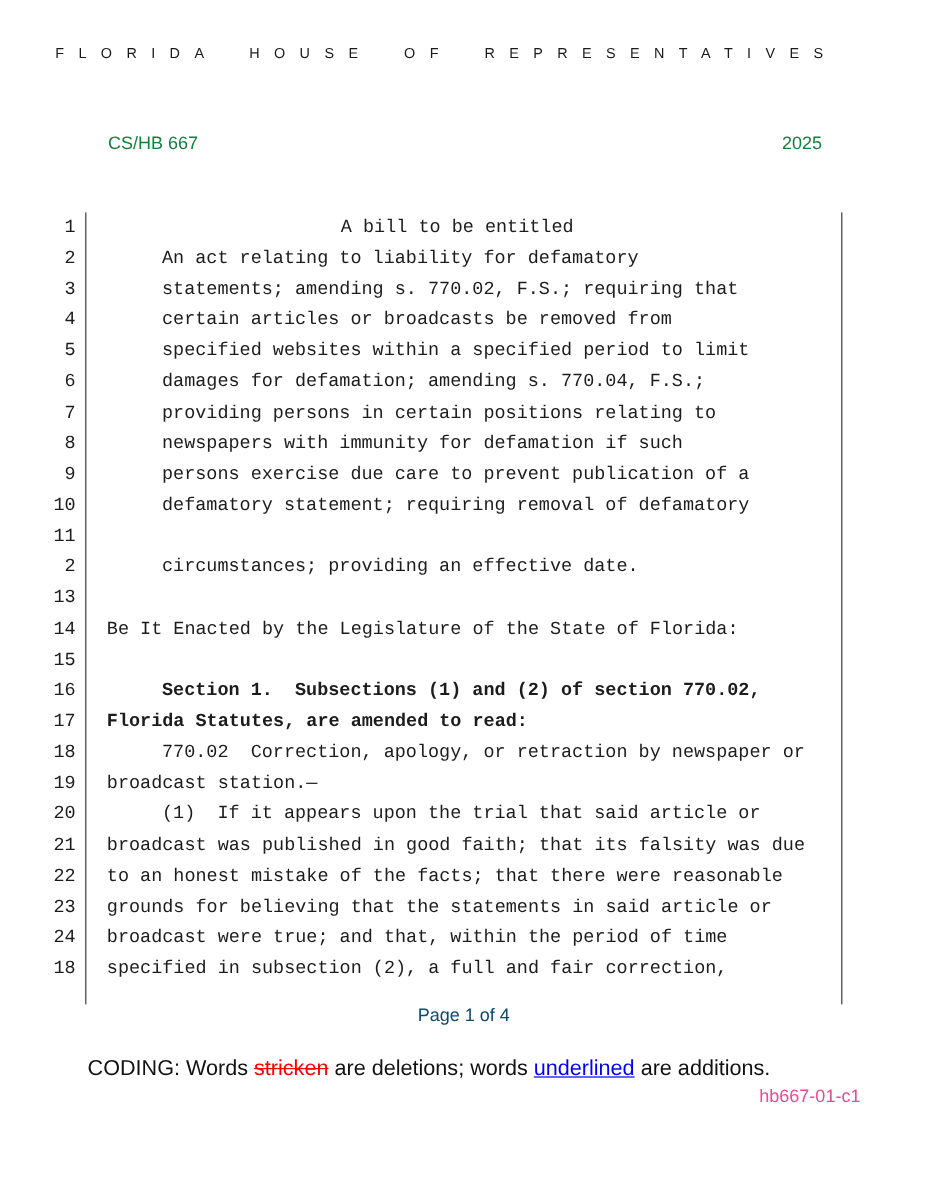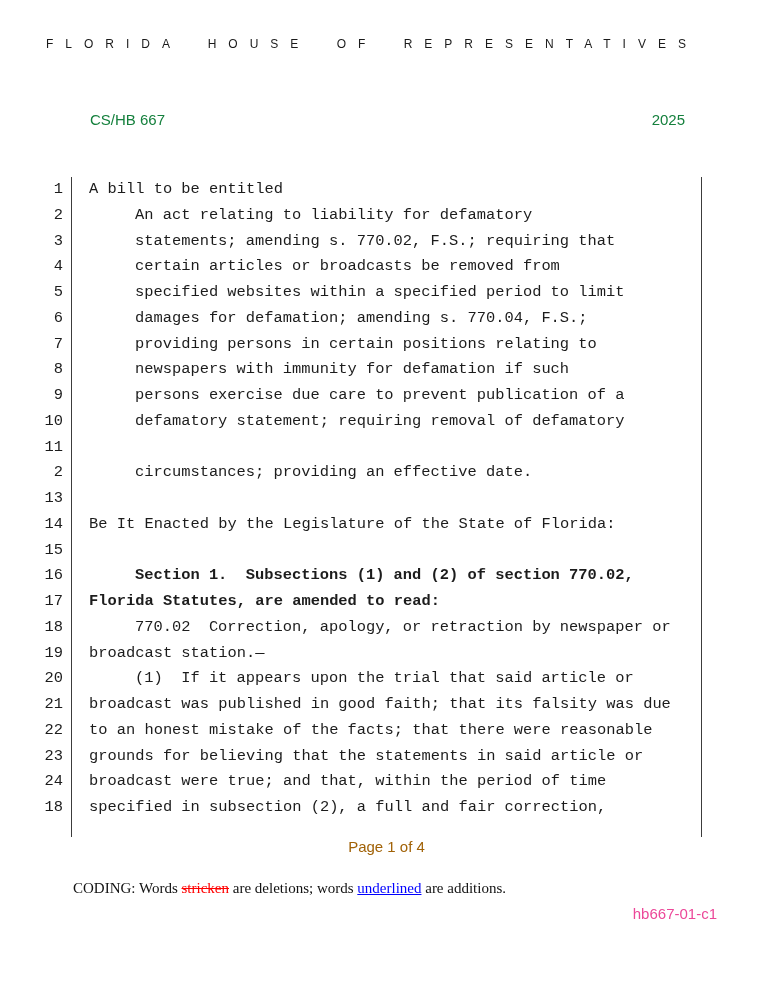--- a/index.html
+++ b/index.html
@@ -67,41 +67,40 @@
     flex: none;
     width: 63px;
     text-align: right;
   }
   .lt {
     flex: none;
     margin-left: 26px;
     width: 584px;
     white-space: pre;
   }
-  .lt.center { }
+  .lt.center { text-align: center; }
   .lt.indent { text-indent: 46px; }
   .lt.bold   { font-weight: bold; }
   
   .page-number {
     position: absolute;
     top: 838px;
     left: 0;
     width: 773px;
     text-align: center;
     font-size: 15px;
-    color: #a16207;
+    color: #0c4a6e;
   }
   .coding-line {
     position: absolute;
     top: 880px;
     left: 73px;
-    font-size: 15px;
+    font-size: 18px;
     white-space: nowrap;
     color: #111;
-    font-family: Liberation Serif, serif;
   }
   .stricken {
     text-decoration: line-through;
   }
   .underlined {
     text-decoration: underline;
   }
   .doc-code {
     position: absolute;
     top: 905px;

